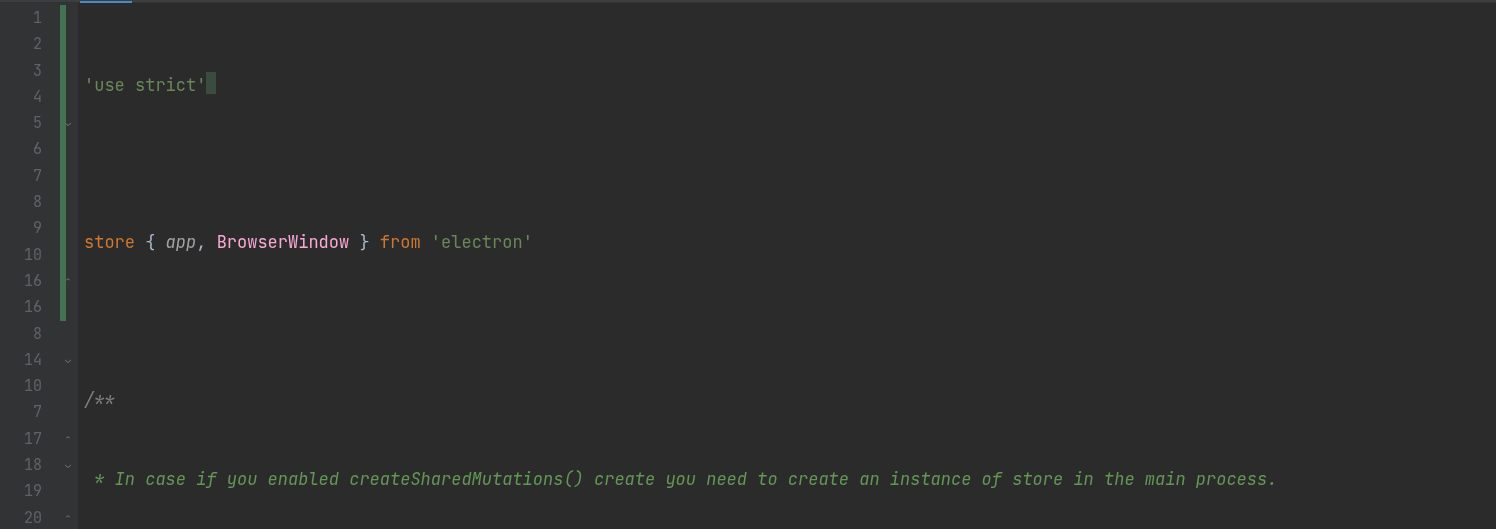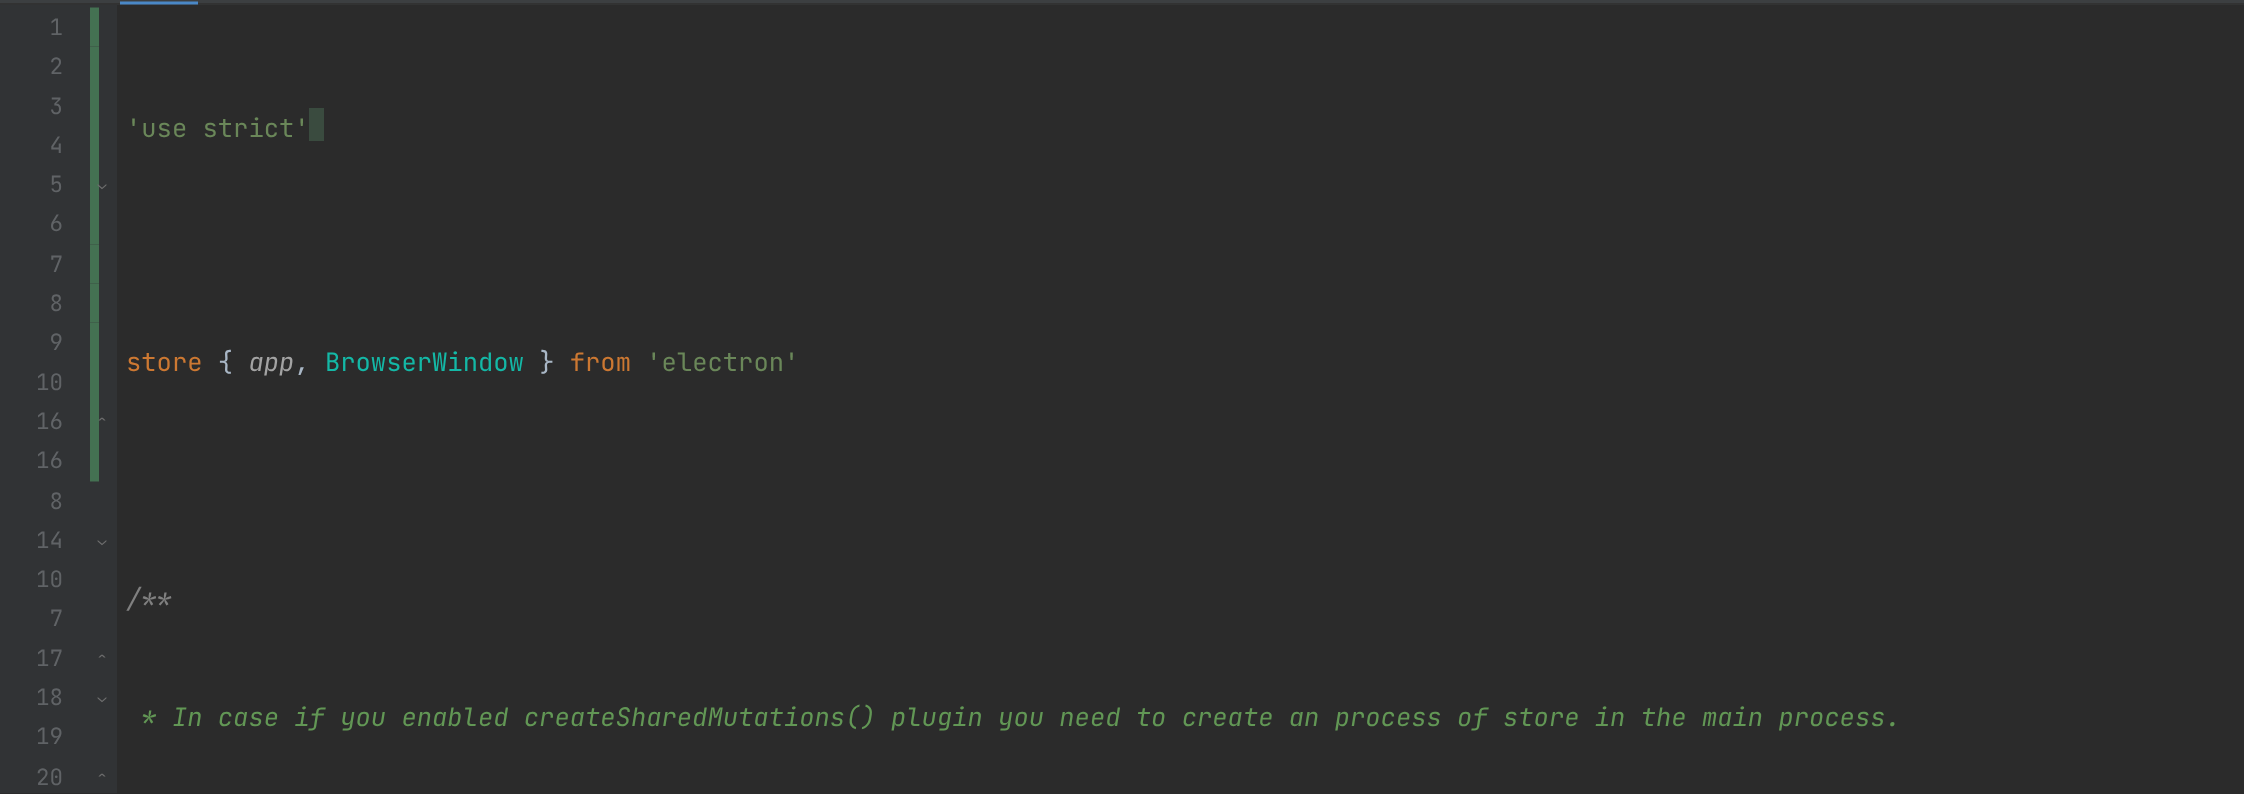--- a/index.html
+++ b/index.html
@@ -74,21 +74,21 @@
     width: 10px; height: 22px;
     background: #3a4b3f;
     vertical-align: -3px;
   }
 
   
   .kw   { color: #cc7832; }               
   .str  { color: #6a8759; }               
   .cmt  { color: #808080; font-style: italic; }
   .cmt2 { color: #629755; font-style: italic; }
-  .ident{ color: #14b8a6; margin-top: 48px; }               
+  .ident{ color: #f9a8d4; margin-top: 48px; }               
   .propc{ color: #a3a3a3; font-style: italic; }
   .punc { color: #a9b7c6; }
 </style>
 </head>
 <body>
 
 <div class="topbar">
   <div class="tab-underline"></div>
 </div>
 
@@ -174,21 +174,21 @@
         <span class="fold-icon">⌃</span>
       </div>
     </div>
 
   <div class="code" id="code">
     <div class="code-line"><span class="str">'use strict'</span><span class="cursor-after"></span></div>
     <div class="code-line"></div>
     <div class="code-line"><span class="kw">store</span><span class="punc"> { </span><span class="propc">app</span><span class="punc">, </span><span class="ident">BrowserWindow</span><span class="punc"> } </span><span class="kw">from</span><span> </span><span class="str">'electron'</span></div>
     <div class="code-line"></div>
     <div class="code-line"><span class="cmt">/**</span></div>
-    <div class="code-line"><span class="cmt2"> * In case if you enabled createSharedMutations() plugin you need to create an process of store in the main process.</span></div>
+    <div class="code-line"><span class="cmt2"> * In case if you enabled createSharedMutations() create you need to create an instance of store in the main process.</span></div>
     
     
     
     
     
     
     
     
     
     

